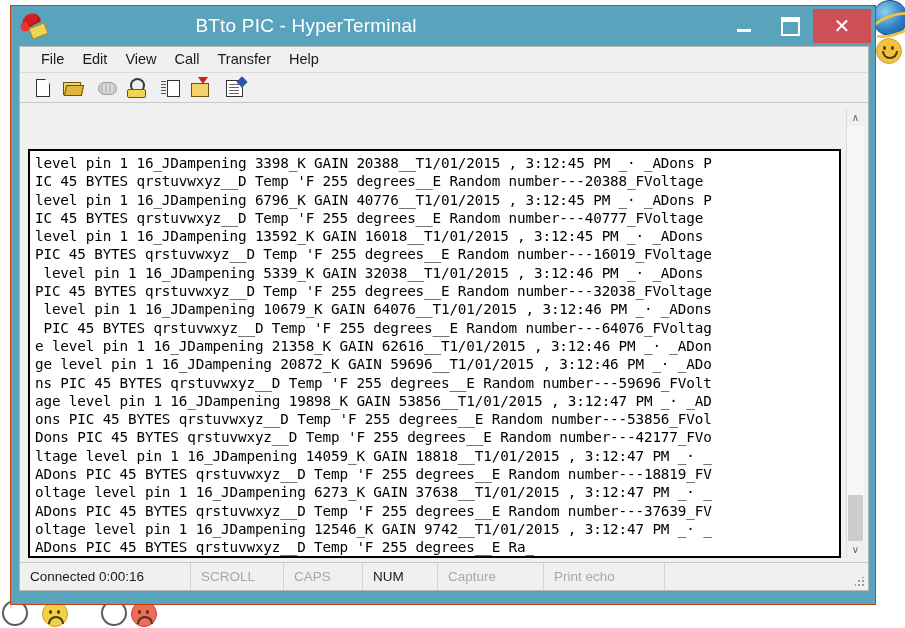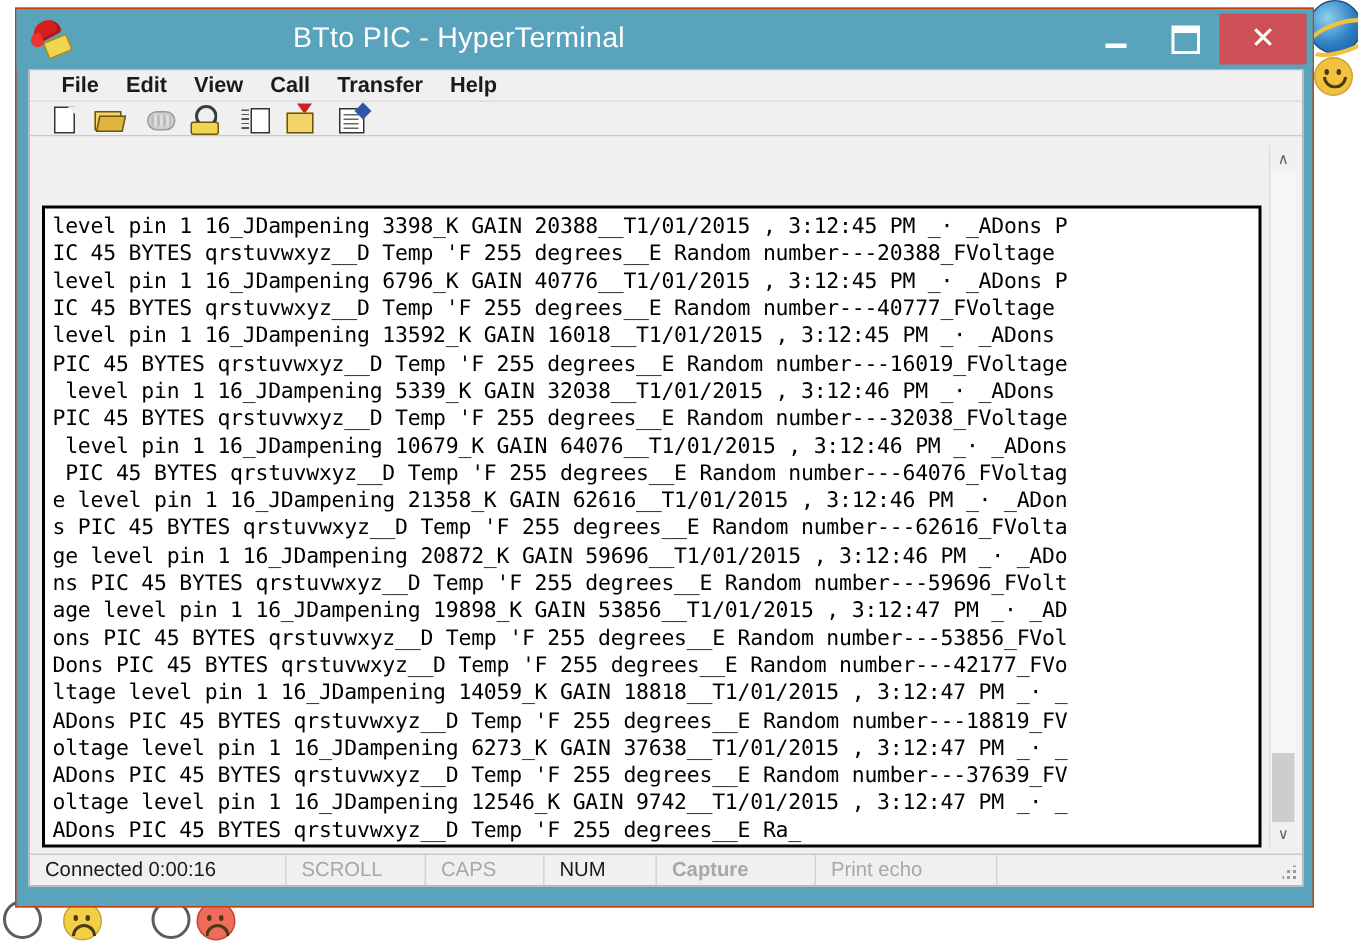--- a/index.html
+++ b/index.html
@@ -141,21 +141,20 @@
     background: #f0f0f0;
     display: flex; align-items: center;
     padding-left: 12px;
     border-bottom: 1px solid #dcdcdc;
   }
   .menu-item {
     font-size: 14.5px;
     color: #1a1a1a;
     padding: 2px 9px;
     font-family: "Liberation Sans", sans-serif;
-    font-weight: bold;
   }
   #toolbar {
     height: 31px;
     background: #f0f0f0;
     display: flex; align-items: center;
     padding-left: 12px;
     gap: 7px;
     border-bottom: 1px solid #c8c8c8;
   }
   .tool {
@@ -296,21 +295,21 @@
     font-family: "Liberation Sans", sans-serif;
     white-space: nowrap;
   }
   .sb-cell.dim { color: #a8a8a8; }
   .sb-cell.w-connected { width: 150px; }
   .sb-cell.w-proto  { width: 108px; }
   .sb-cell.w-baud   { width: 118px; }
   .sb-cell.w-scroll { width: 72px; }
   .sb-cell.w-caps   { width: 58px; }
   .sb-cell.w-num    { width: 54px; }
-  .sb-cell.w-cap    { width: 85px; font-weight: bold; }
+  .sb-cell.w-cap    { width: 85px; }
   .sb-cell.w-print  { width: 100px; }
   .sb-cell.grow     { flex:1; border-right:none; position: relative; }
   #resize-grip {
     position:absolute; right:3px; bottom:3px; width:10px; height:10px;
     background:
       radial-gradient(circle 1px at 8px 8px,#9a9a9a 99%,transparent) ,
       radial-gradient(circle 1px at 4px 8px,#9a9a9a 99%,transparent) ,
       radial-gradient(circle 1px at 8px 4px,#9a9a9a 99%,transparent) ,
       radial-gradient(circle 1px at 0px 8px,#9a9a9a 99%,transparent) ,
       radial-gradient(circle 1px at 4px 4px,#9a9a9a 99%,transparent) ,
@@ -409,21 +408,20 @@
           <div class="tline">IC 45 BYTES qrstuvwxyz__D Temp 'F 255 degrees__E Random number---20388_FVoltage</div>
           <div class="tline">level pin 1 16_JDampening 6796_K GAIN 40776__T1/01/2015 , 3:12:45 PM _· _ADons P</div>
           <div class="tline">IC 45 BYTES qrstuvwxyz__D Temp 'F 255 degrees__E Random number---40777_FVoltage</div>
           <div class="tline">level pin 1 16_JDampening 13592_K GAIN 16018__T1/01/2015 , 3:12:45 PM _· _ADons</div>
           <div class="tline">PIC 45 BYTES qrstuvwxyz__D Temp 'F 255 degrees__E Random number---16019_FVoltage</div>
           <div class="tline"> level pin 1 16_JDampening 5339_K GAIN 32038__T1/01/2015 , 3:12:46 PM _· _ADons</div>
           <div class="tline">PIC 45 BYTES qrstuvwxyz__D Temp 'F 255 degrees__E Random number---32038_FVoltage</div>
           <div class="tline"> level pin 1 16_JDampening 10679_K GAIN 64076__T1/01/2015 , 3:12:46 PM _· _ADons</div>
           <div class="tline"> PIC 45 BYTES qrstuvwxyz__D Temp 'F 255 degrees__E Random number---64076_FVoltag</div>
           <div class="tline">e level pin 1 16_JDampening 21358_K GAIN 62616__T1/01/2015 , 3:12:46 PM _· _ADon</div>
-          <div class="tline">s PIC 45 BYTES qrstuvwxyz__D Temp 'F 255 degrees__E Random number---62616_FVolta</div>
           <div class="tline">ge level pin 1 16_JDampening 20872_K GAIN 59696__T1/01/2015 , 3:12:46 PM _· _ADo</div>
           <div class="tline">ns PIC 45 BYTES qrstuvwxyz__D Temp 'F 255 degrees__E Random number---59696_FVolt</div>
           <div class="tline">age level pin 1 16_JDampening 19898_K GAIN 53856__T1/01/2015 , 3:12:47 PM _· _AD</div>
           <div class="tline">ons PIC 45 BYTES qrstuvwxyz__D Temp 'F 255 degrees__E Random number---53856_FVol</div>
           <div class="tline">Dons PIC 45 BYTES qrstuvwxyz__D Temp 'F 255 degrees__E Random number---42177_FVo</div>
           <div class="tline">ltage level pin 1 16_JDampening 14059_K GAIN 18818__T1/01/2015 , 3:12:47 PM _· _</div>
           <div class="tline">ADons PIC 45 BYTES qrstuvwxyz__D Temp 'F 255 degrees__E Random number---18819_FV</div>
           <div class="tline">oltage level pin 1 16_JDampening 6273_K GAIN 37638__T1/01/2015 , 3:12:47 PM _· _</div>
           <div class="tline">ADons PIC 45 BYTES qrstuvwxyz__D Temp 'F 255 degrees__E Random number---37639_FV</div>
           <div class="tline">oltage level pin 1 16_JDampening 12546_K GAIN 9742__T1/01/2015 , 3:12:47 PM _· _</div>

